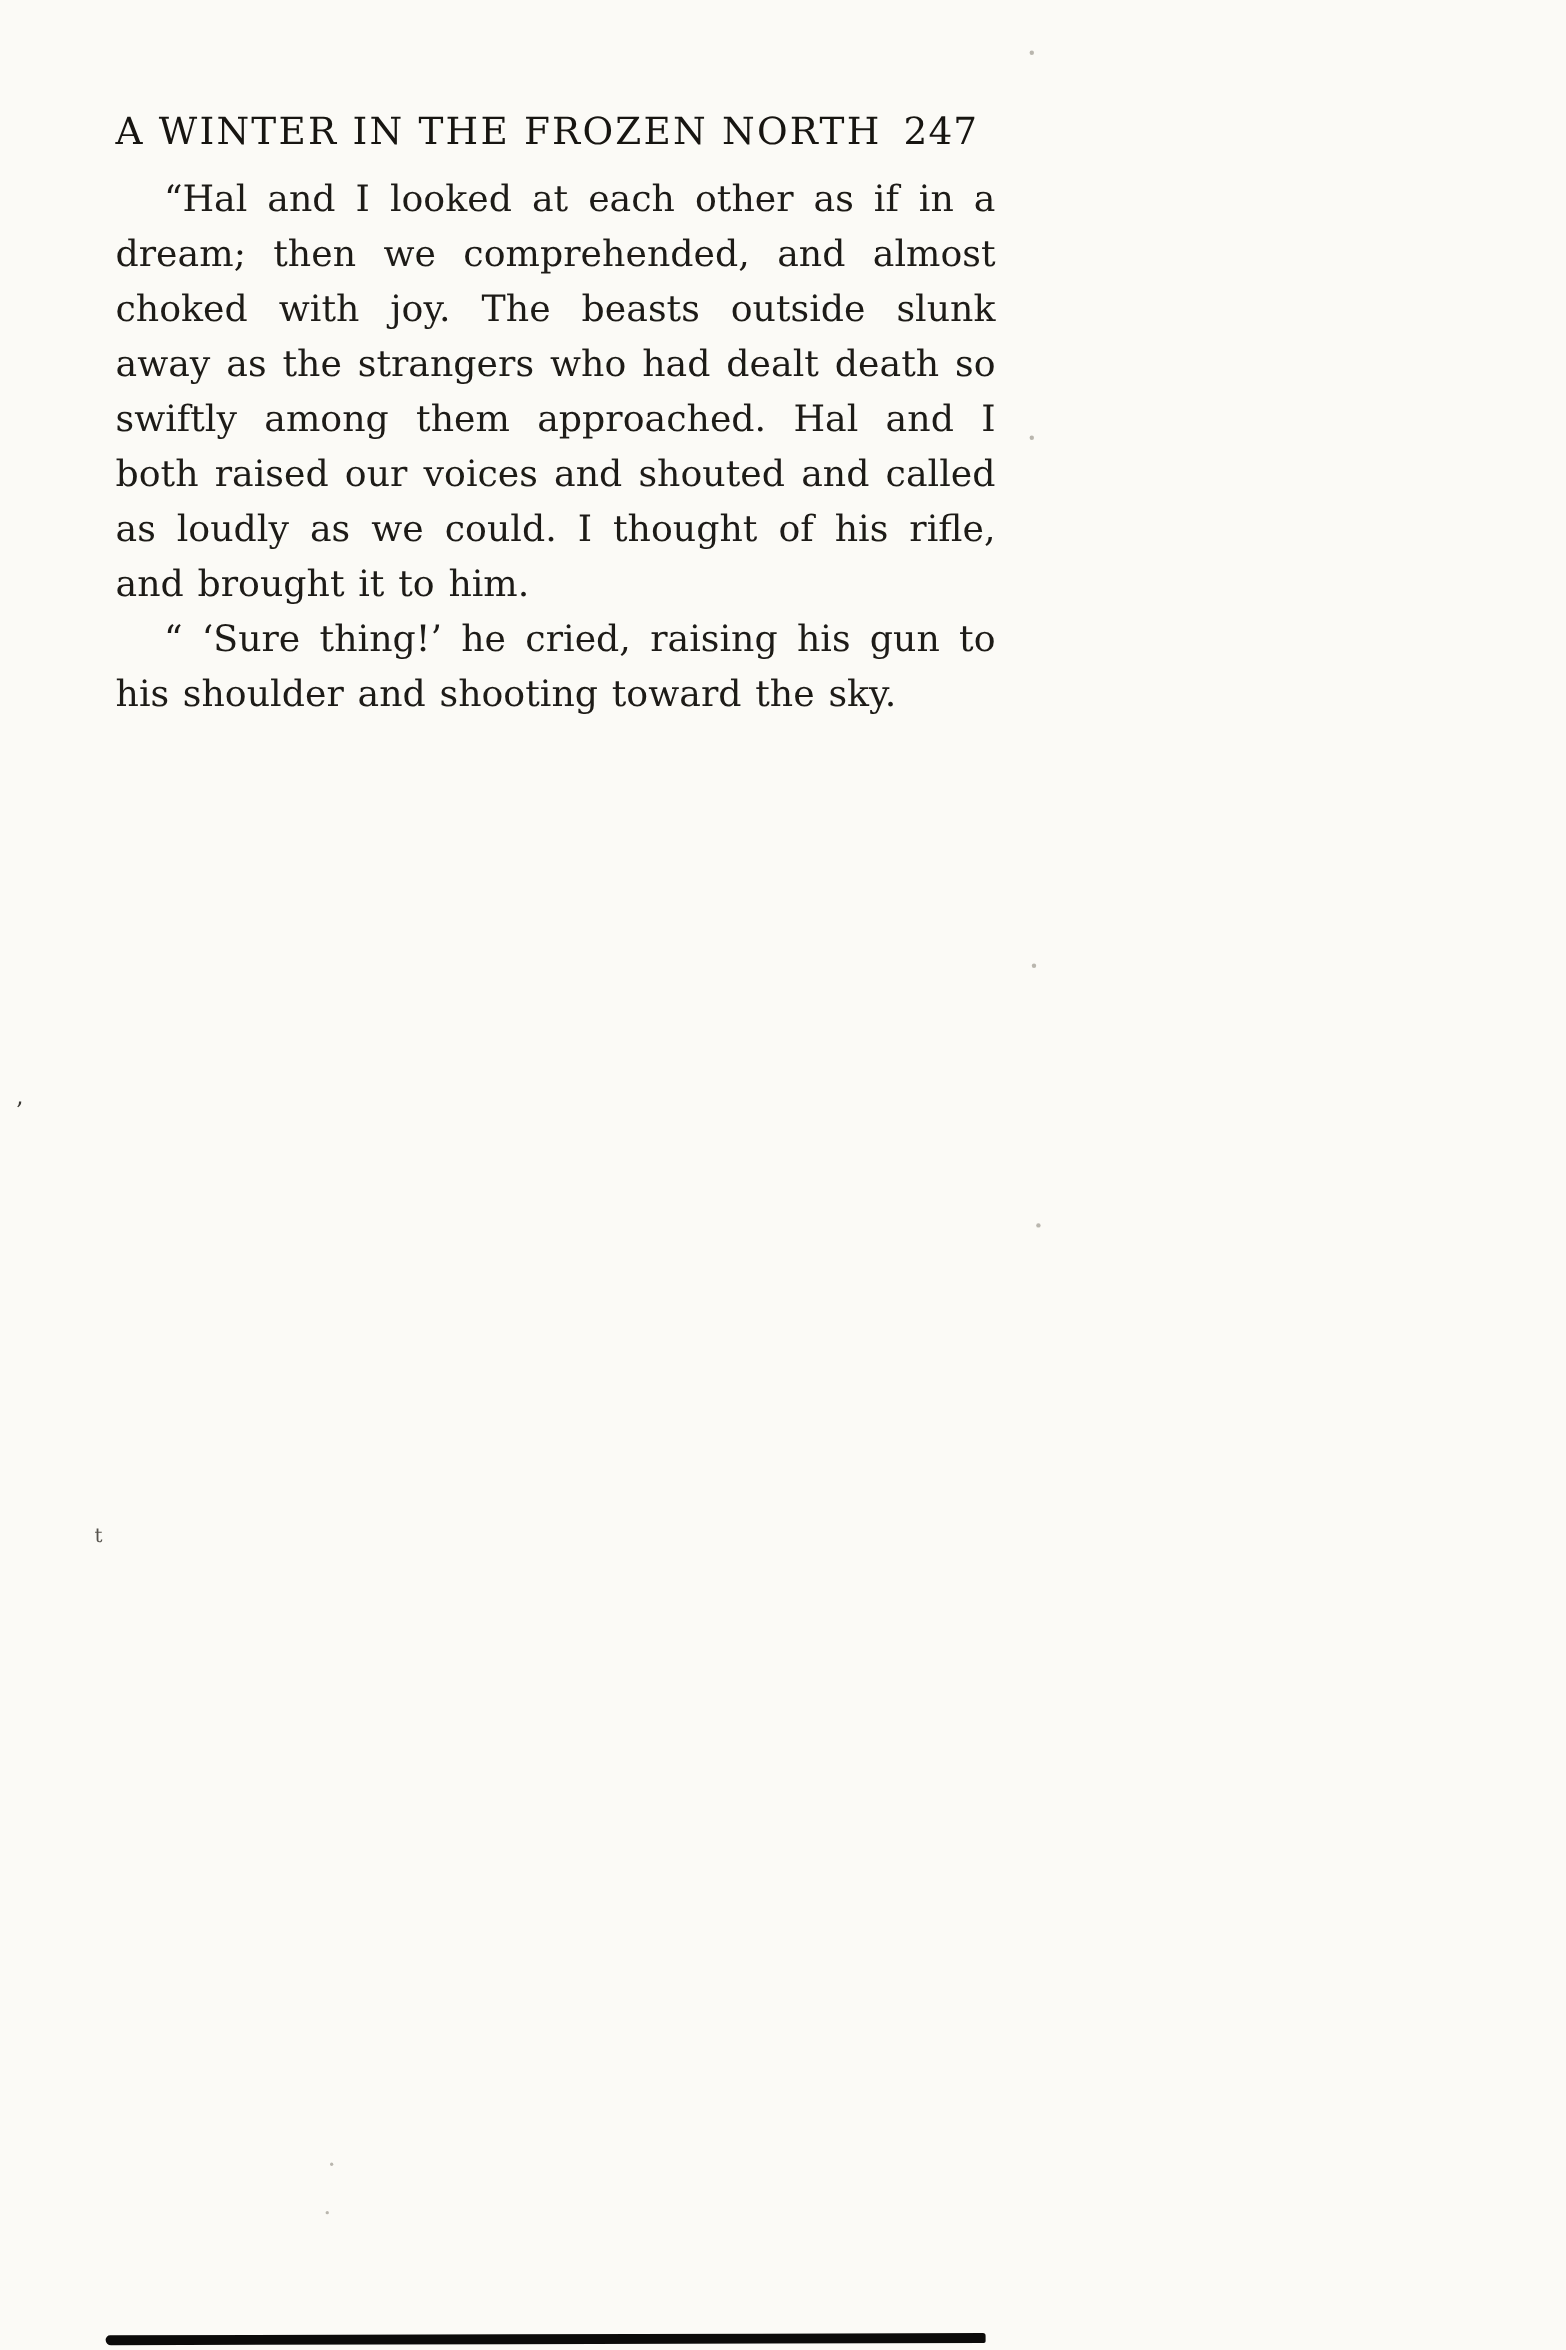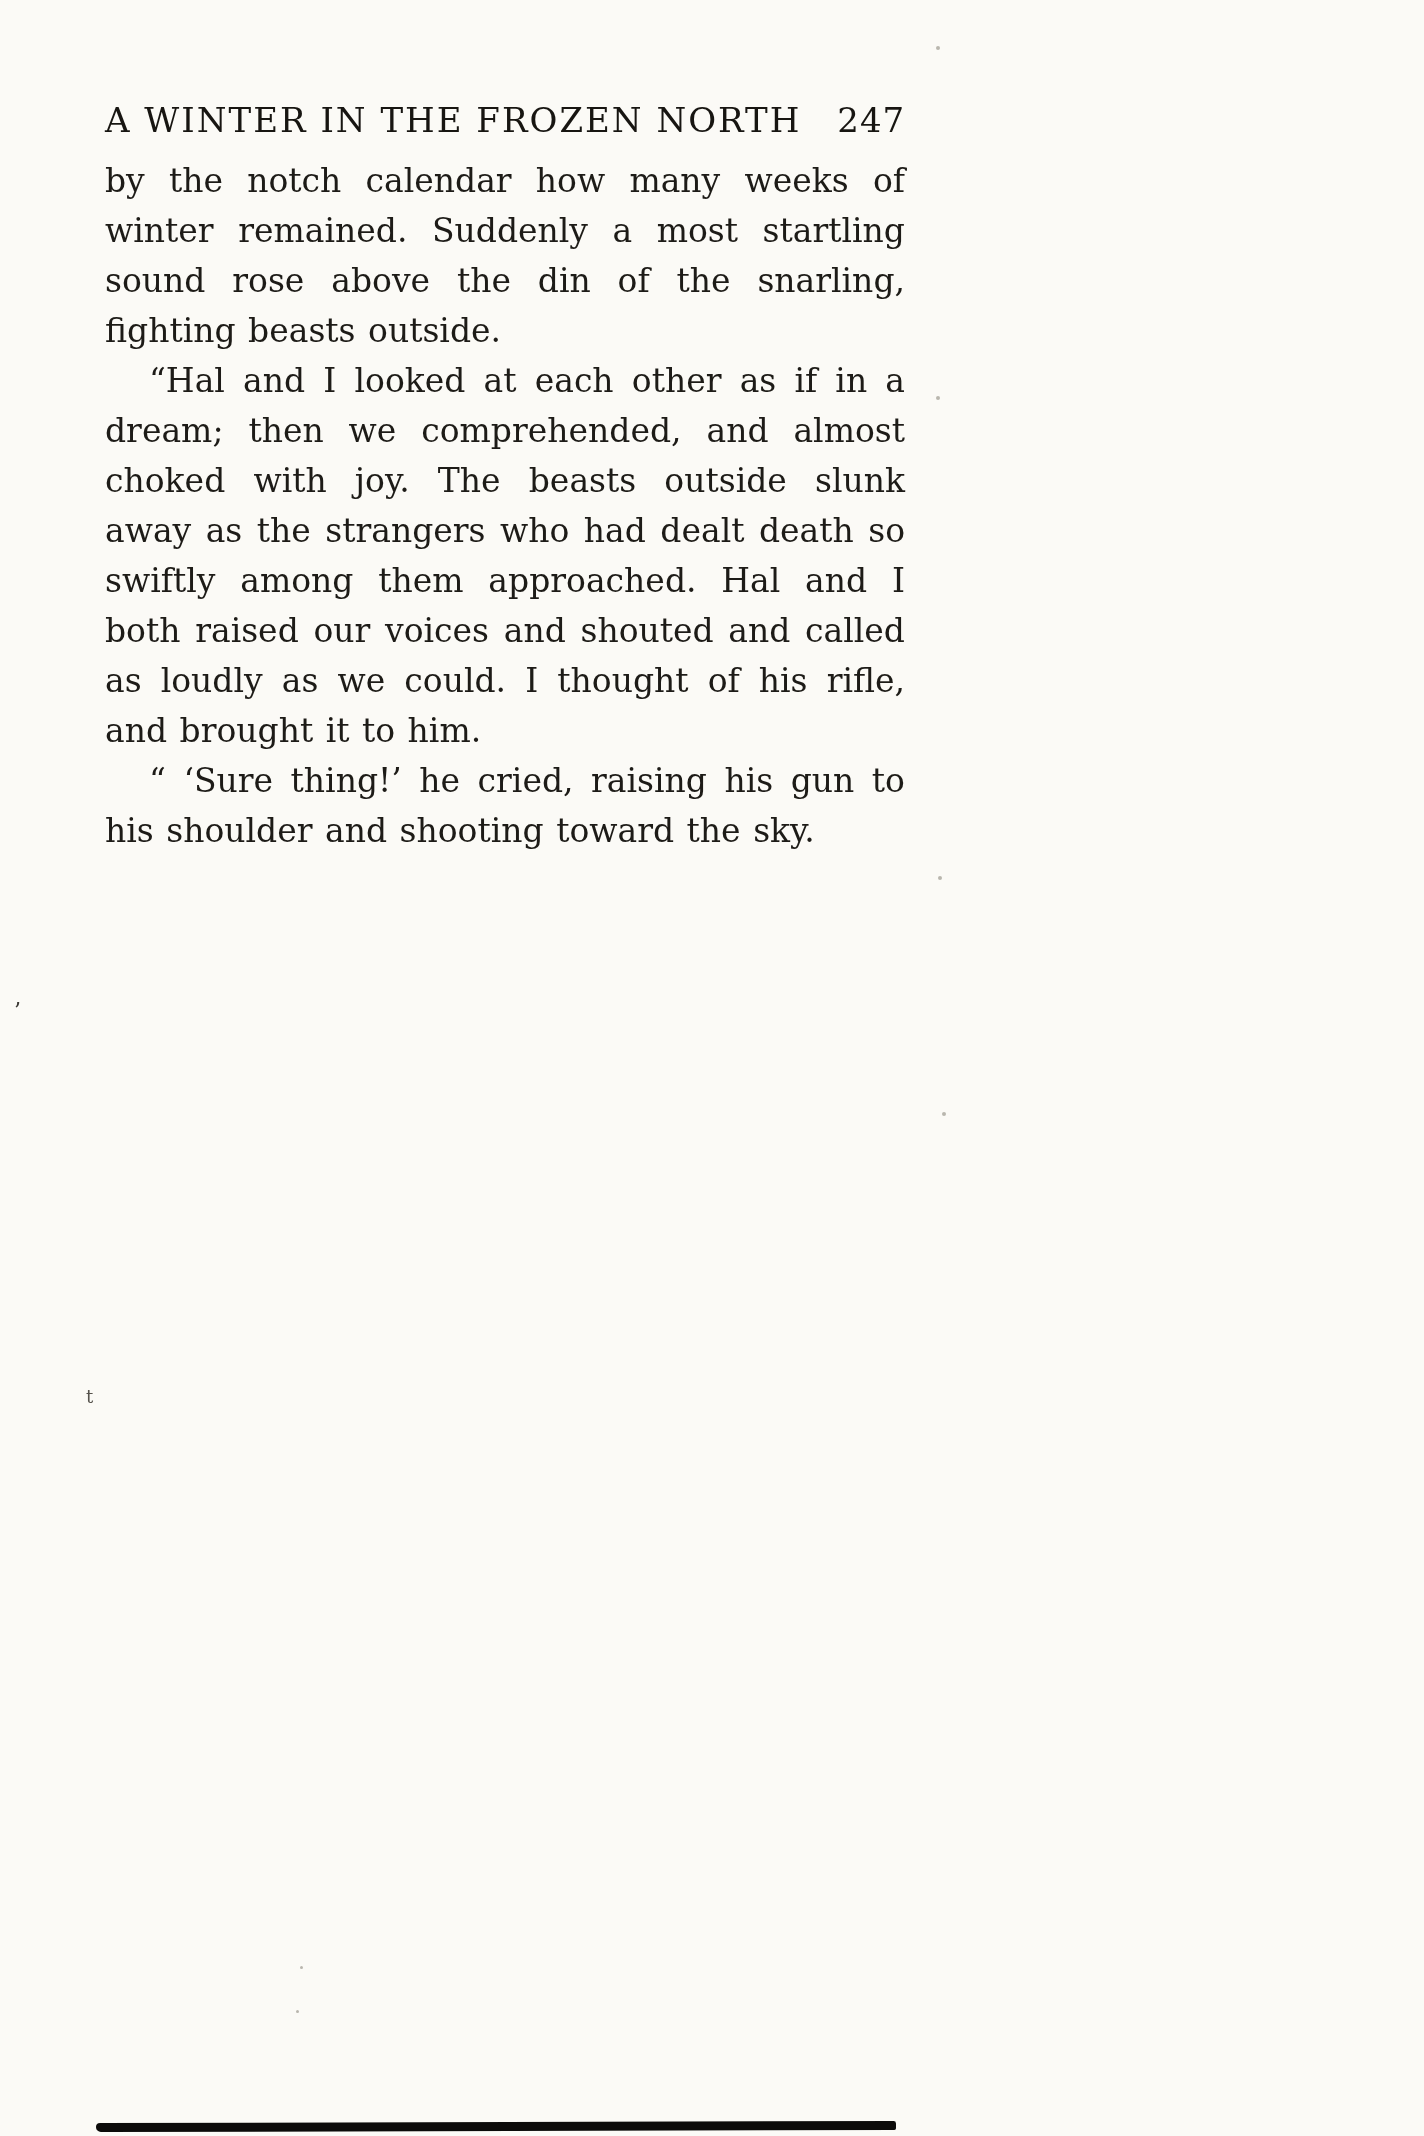--- a/index.html
+++ b/index.html
@@ -23,21 +23,21 @@
     width: 800px;
   }
   .page-header {
     font-size: 34px;
     letter-spacing: 2px;
     white-space: nowrap;
     margin-bottom: 16px;
     color: #171511;
   }
   .page-header .pgnum {
-    margin-left: 36px;
+    margin-left: 20px;
     letter-spacing: 1px;
     text-align: center;
   }
   .para {
     margin: 0;
     font-size: 33px;
     line-height: 50px;
     text-align: justify;
     word-spacing: 2px;
     color: #1d1b17;
@@ -83,21 +83,20 @@
 
 <div class="page">
 
   <div class="content">
 
     <header class="page-header">
       <span>A WINTER IN THE FROZEN NORTH</span><span class="pgnum">247</span>
     </header>
 
     <div>
-      <p class="para">by the notch calendar how many weeks of winter remained.  Suddenly a most startling sound rose above the din of the snarling, fighting beasts outside.</p>
       <p class="para indent">“Hal and I looked at each other as if in a dream; then we comprehended, and almost choked with joy.  The beasts outside slunk away as the strangers who had dealt death so swiftly among them approached.  Hal and I both raised our voices and shouted and called as loudly as we could.  I thought of his rifle, and brought it to him.</p>
       <p class="para indent">“ ‘Sure thing!’ he cried, raising his gun to his shoulder and shooting toward the sky.</p>
     </div>
 
   </div>
 
   <span class="artifact left-mark">’</span>
 
   <span class="artifact bottom-mark">t</span>
 

